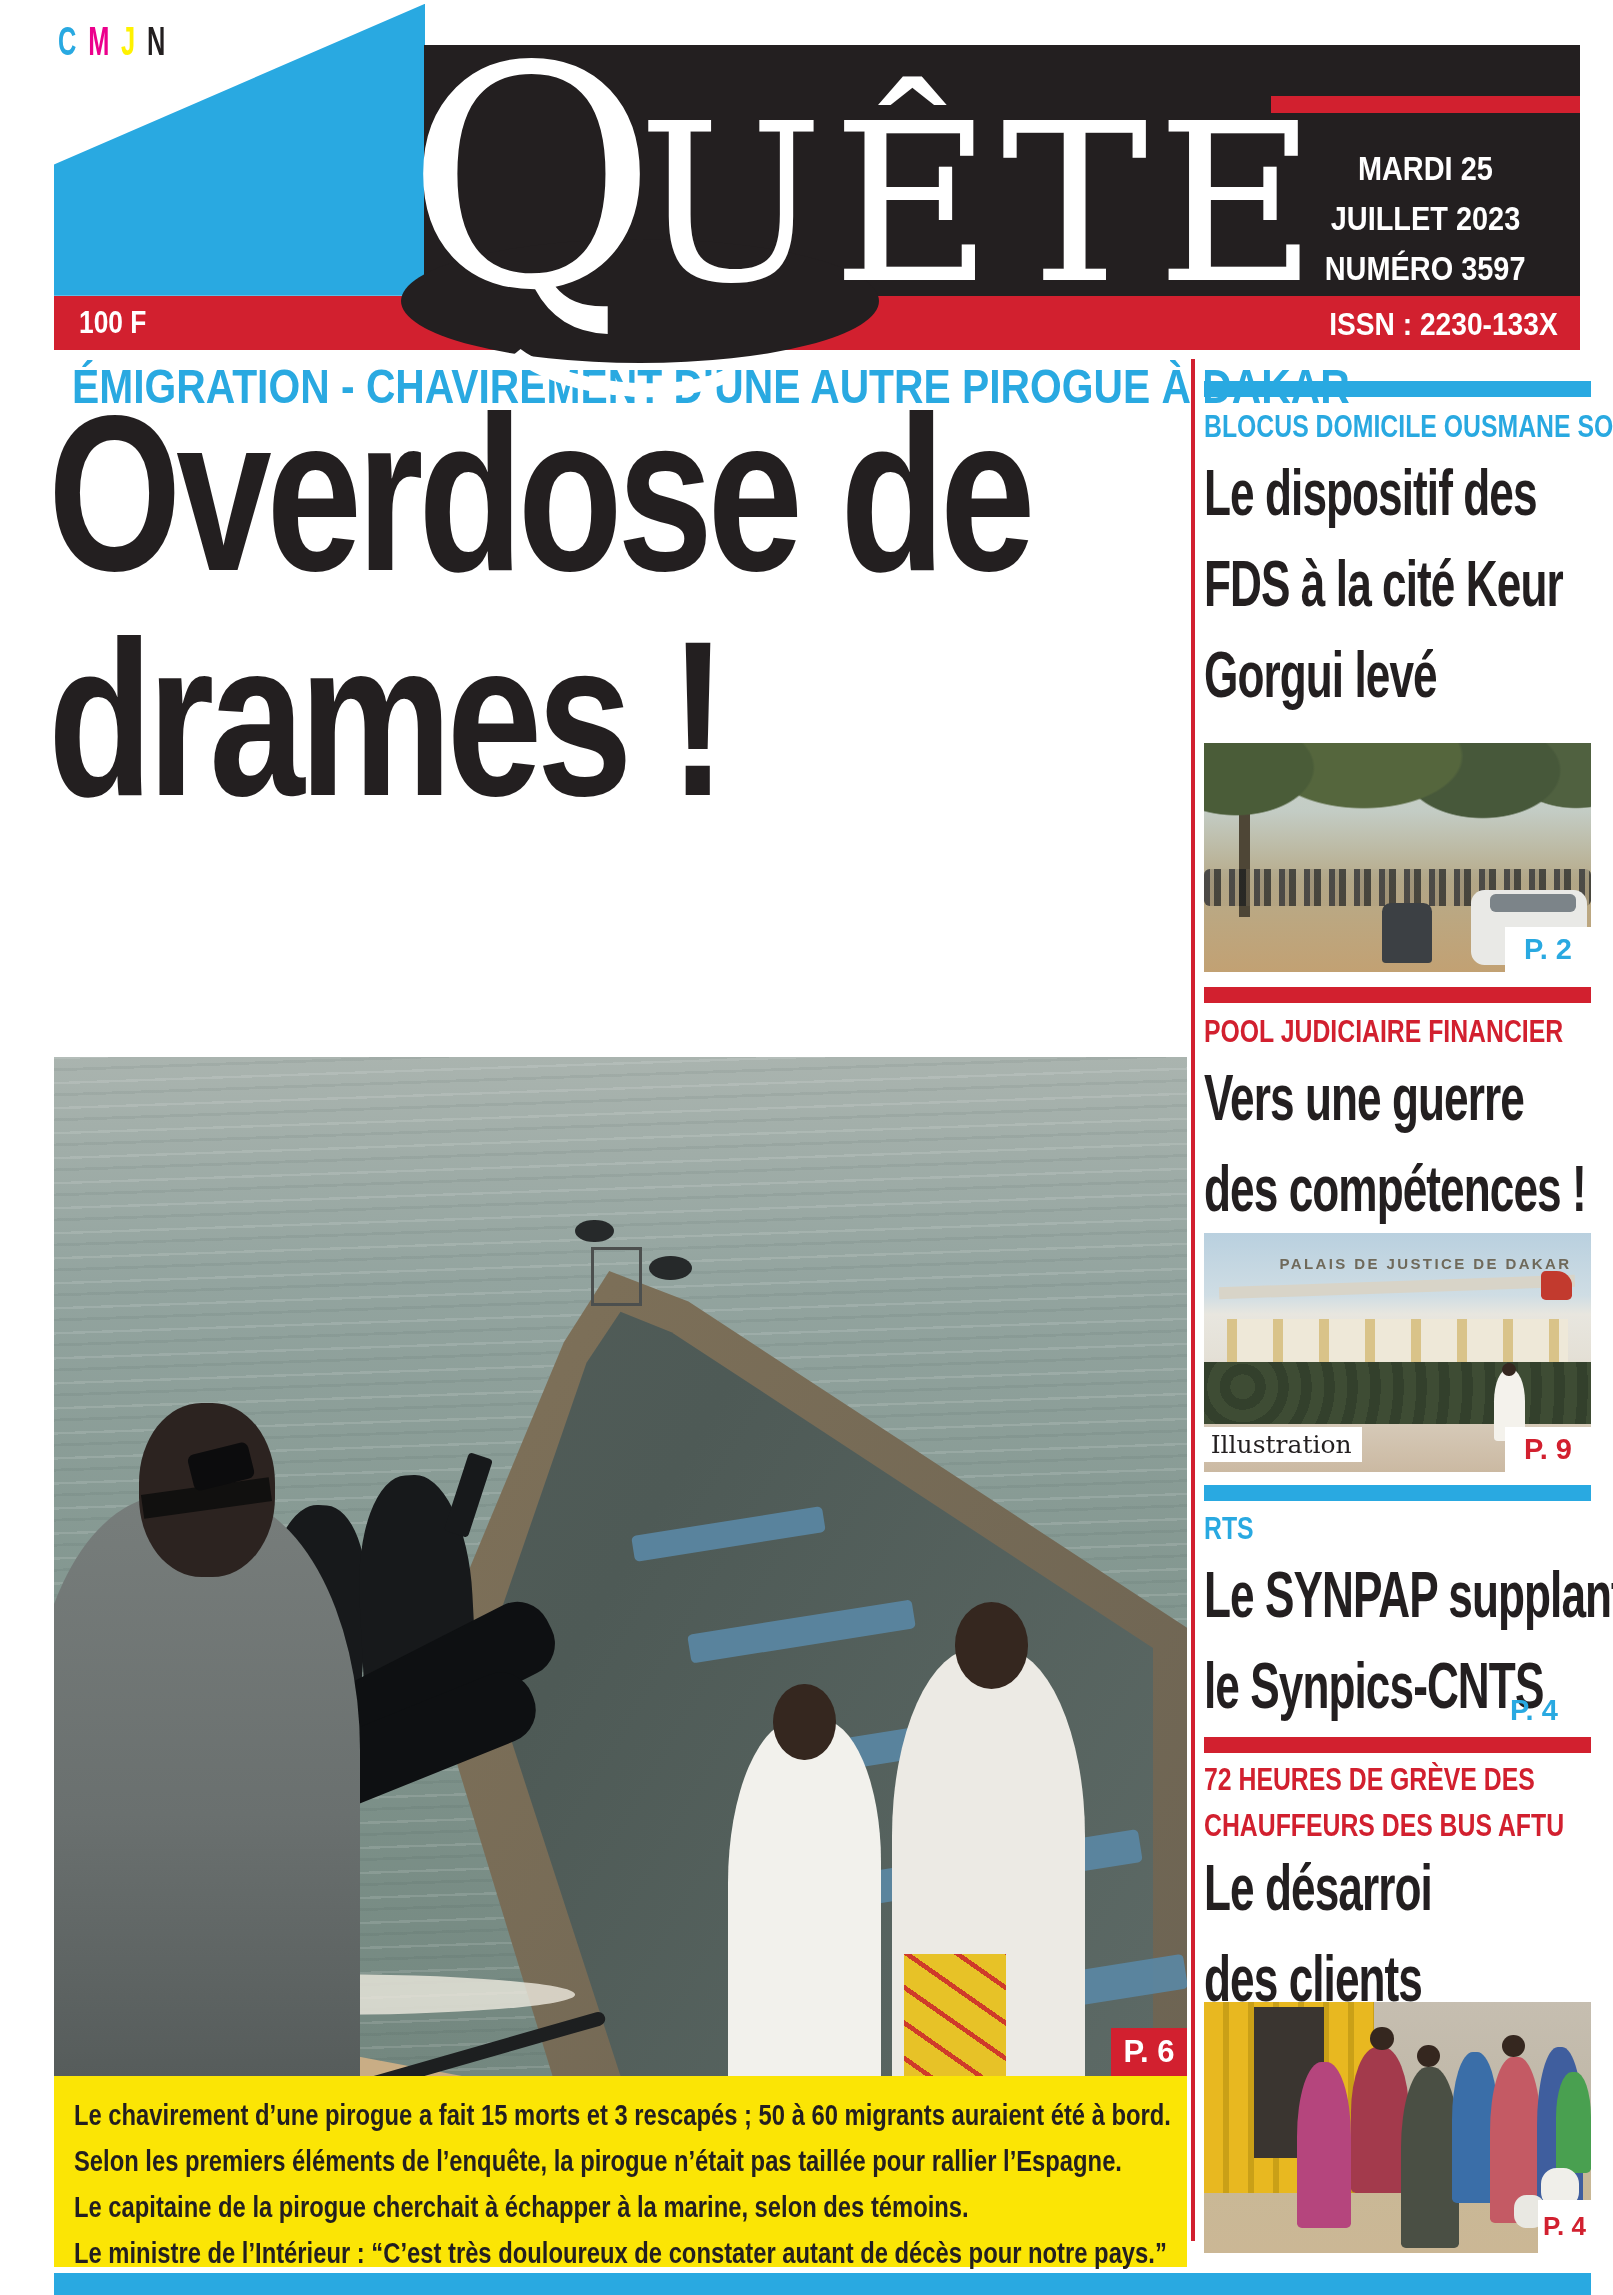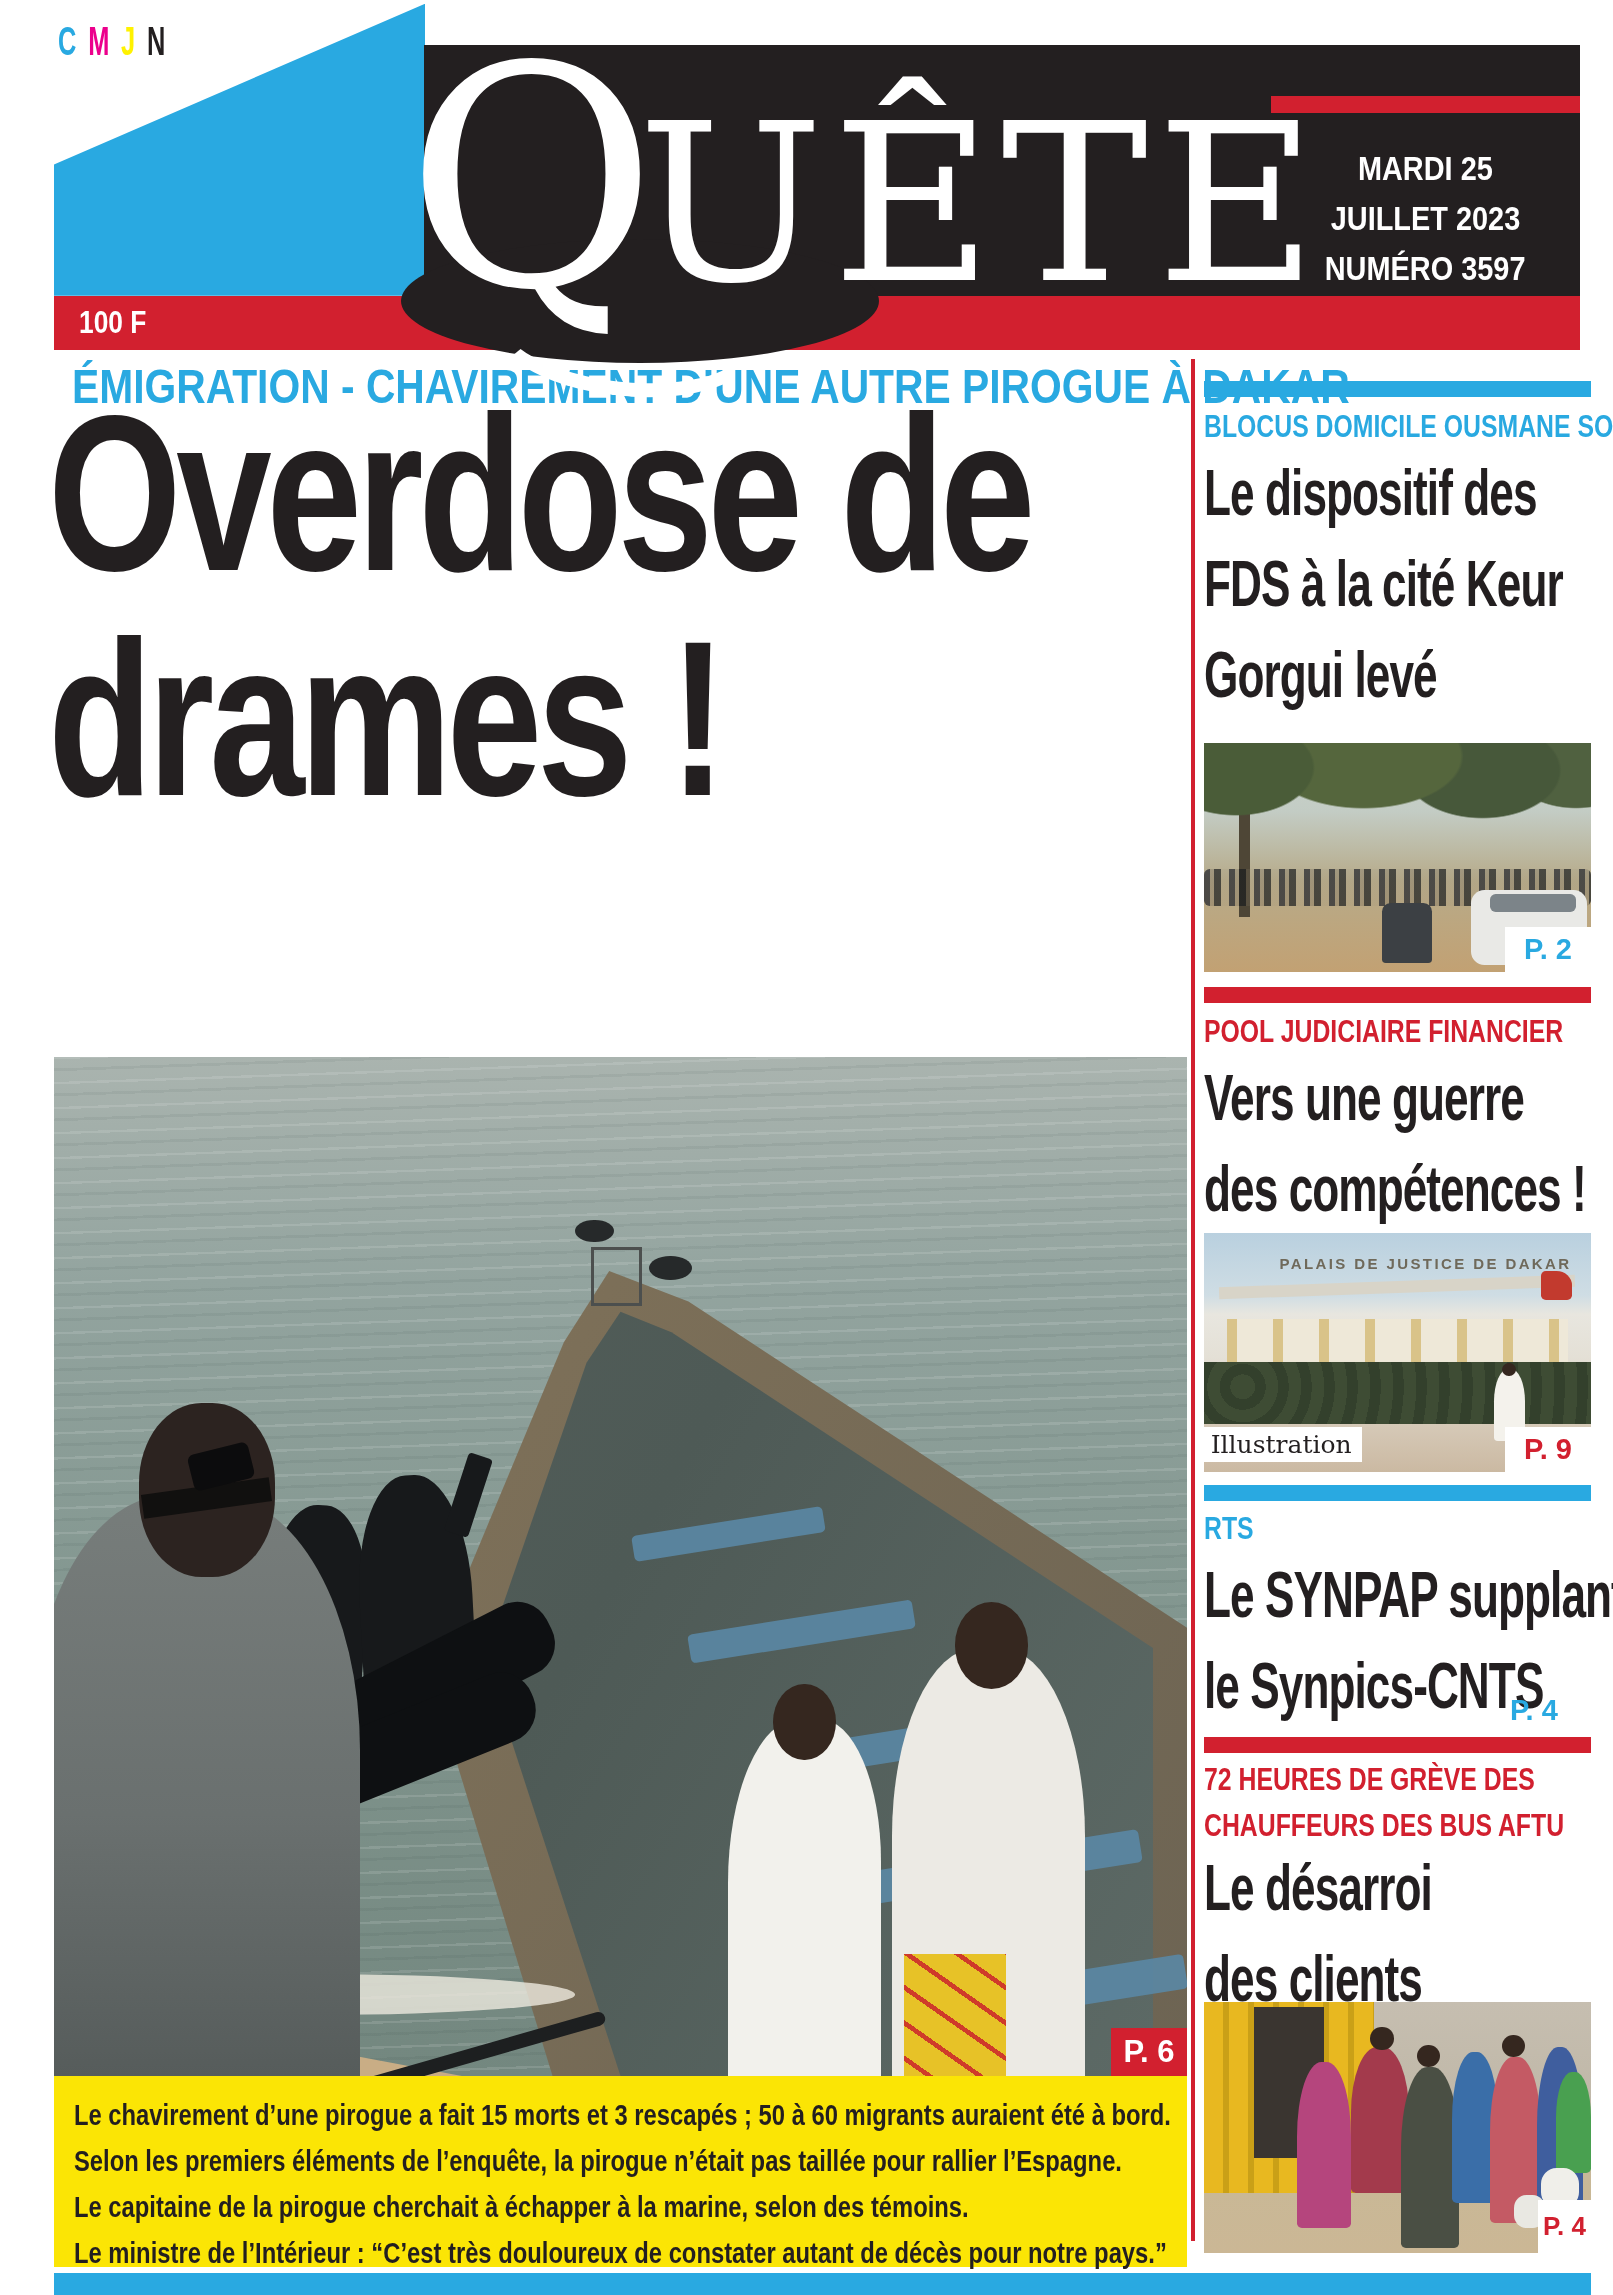--- a/index.html
+++ b/index.html
@@ -152,20 +152,23 @@
   <div class="abs logo-part logo-q">Q</div>
   <div class="abs logo-part logo-uete">UÊTE</div>
   <div class="abs dateline">
     <div><span>MARDI 25</span></div>
     <div><span>JUILLET 2023</span></div>
     <div><span>NUMÉRO 3597</span></div>
   </div>
   <div class="abs price">
     <span class="cond" style="transform:scaleX(.85)">100 F</span>
   </div>
+  <div class="abs issn">
+    <span>ISSN : 2230-133X</span>
+  </div>
 
   <div class="abs lead-kicker">
     <span class="cond">ÉMIGRATION - CHAVIREMENT D’UNE AUTRE PIROGUE À DAKAR</span>
   </div>
   <div class="abs lead-headline">
     <div>Overdose de</div>
     <div>drames !</div>
   </div>
 
   <div class="abs photo main-photo">

